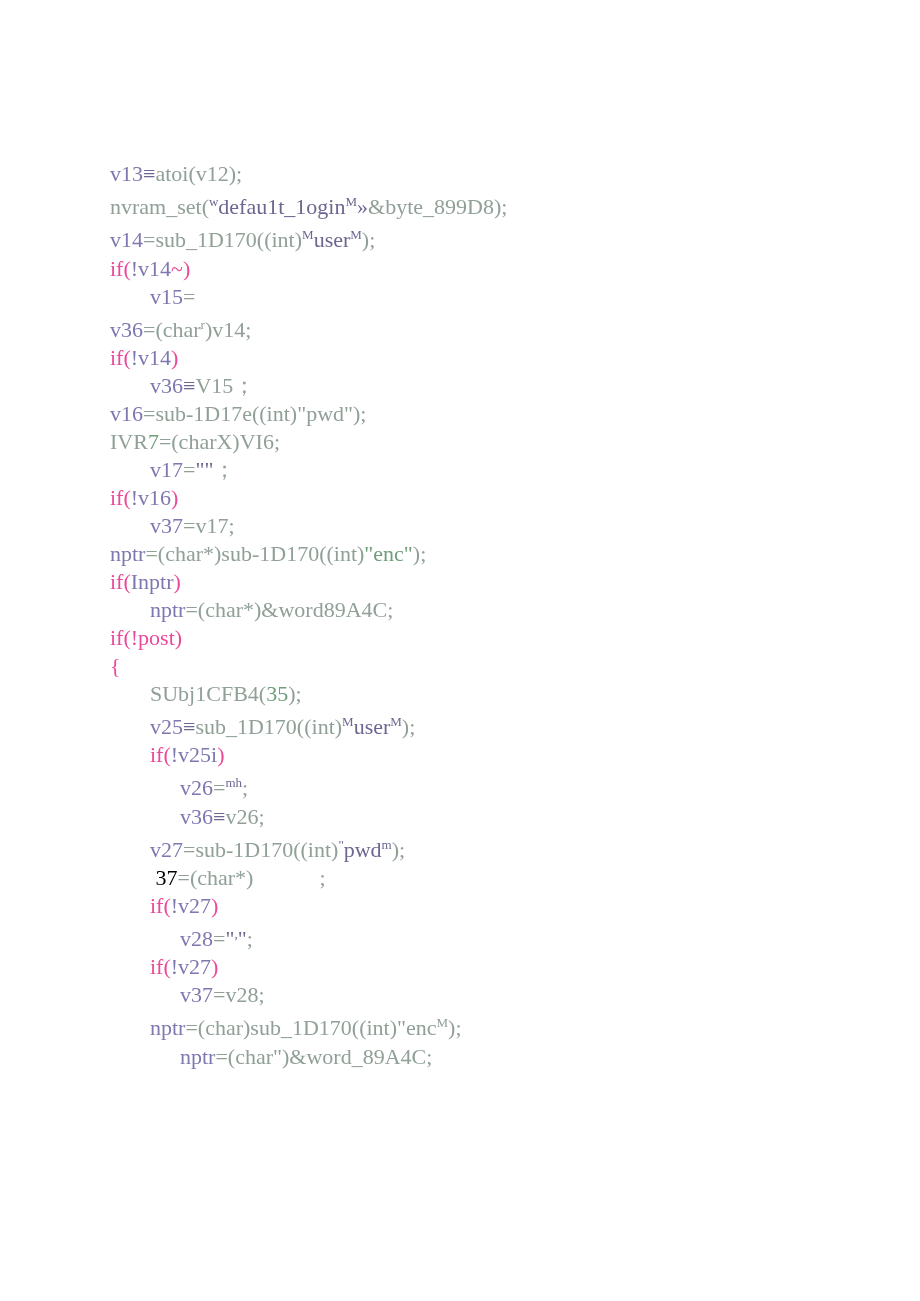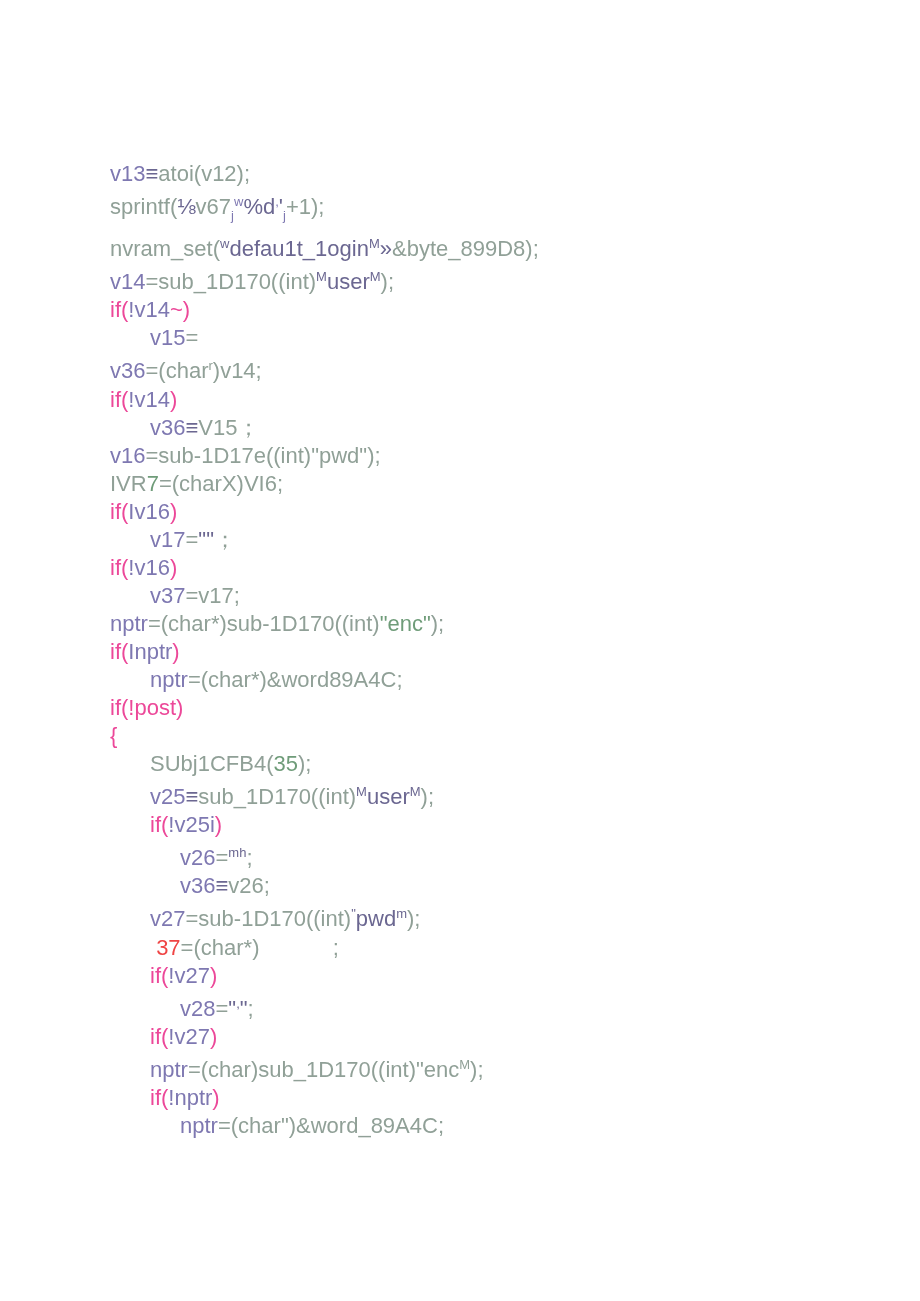--- a/index.html
+++ b/index.html
@@ -1,58 +1,56 @@
 <!DOCTYPE html>
 <html><head>
 <meta charset="utf-8">
 <style>
 html,body{margin:0;padding:0;background:#fff;font-family:Arial,Helvetica,sans-serif}
 .page{width:920px;min-height:1301px;box-sizing:border-box;padding:160px 110px 0 110px}
-.line{font-size:22px;line-height:28px;white-space:pre;font-family:Liberation Sans, sans-serif;letter-spacing:0px}
+.line{font-size:22px;line-height:28px;white-space:pre;font-family:Liberation Serif, serif;letter-spacing:0px}
 .indent1{padding-left:40px}
 .indent2{padding-left:70px}
 .sup{font-size:13px;vertical-align:super}
 .sub{font-size:13px;vertical-align:sub}
 .pv{color:#7e78b1}
 .ps{color:#6b6791}
 .ke{color:#ec4899}
 .ca{color:#90a097}
 .st{color:#6f9c79}
-.sp{color:#ef4444}
+.sp{color:#000000}
 </style>
 </head>
 <body>
 
 <div class="page" id="page">
     <div class="line "><span class="pv">v13</span><span class="ps">≡</span><span class="ca">atoi(v12);</span></div>
-    <div class="line "><span class="ca">sprintf(</span><span class="ps">⅛</span><span class="ca">v67</span><span class="pv sub">j</span><span class="pv sup">w</span><span class="ps">%d</span><span class="pv sup">,</span><span class="ps">'</span><span class="pv sub">j</span><span class="ca">+1);</span></div>
     <div class="line "><span class="ca">nvram_set(</span><span class="ps sup">w</span><span class="ps">defau1t_1ogin</span><span class="ps sup">M</span><span class="ps">»</span><span class="ca">&amp;byte_899D8);</span></div>
     <div class="line "><span class="pv">v14</span><span class="ca">=sub_1D170((int)</span><span class="ps sup">M</span><span class="ps">user</span><span class="ps sup">M</span><span class="ca">);</span></div>
     <div class="line "><span class="ke">if(</span><span class="pv">!v14</span><span class="ke">~)</span></div>
     <div class="line indent1"><span class="pv">v15</span><span class="ca">=</span></div>
     <div class="line "><span class="pv">v36</span><span class="ca">=(char</span><span class="ca sup">r</span><span class="ca">)v14;</span></div>
     <div class="line "><span class="ke">if(</span><span class="pv">!v14</span><span class="ke">)</span></div>
     <div class="line indent1"><span class="pv">v36</span><span class="ps">≡</span><span class="ca">V15</span><span class="ca">；</span></div>
     <div class="line "><span class="pv">v16</span><span class="ca">=sub</span><span class="ca">-</span><span class="ca">1D17e((int)"pwd");</span></div>
     <div class="line "><span class="ca">IVR</span><span class="st">7</span><span class="ca">=(charX)VI6;</span></div>
-    <div class="line "><span class="ke">if(</span><span class="pv">Iv16</span><span class="ke">)</span></div>
     <div class="line indent1"><span class="pv">v17</span><span class="ca">=</span><span class="ps">""</span><span class="ca">；</span></div>
     <div class="line "><span class="ke">if(</span><span class="pv">!v16</span><span class="ke">)</span></div>
     <div class="line indent1"><span class="pv">v37</span><span class="ca">=v17;</span></div>
     <div class="line "><span class="pv">nptr</span><span class="ca">=(char*)sub</span><span class="ca">-</span><span class="ca">1D170((int)</span><span class="st">"enc"</span><span class="ca">);</span></div>
     <div class="line "><span class="ke">if(</span><span class="pv">Inptr</span><span class="ke">)</span></div>
     <div class="line indent1"><span class="pv">nptr</span><span class="ca">=(char*)&amp;word89A4C;</span></div>
     <div class="line "><span class="ke">if(!post)</span></div>
     <div class="line "><span class="ke">{</span></div>
     <div class="line indent1"><span class="ca">SUbj1CFB4(</span><span class="st">35</span><span class="ca">);</span></div>
     <div class="line indent1"><span class="pv">v25</span><span class="ps">≡</span><span class="ca">sub_1D170((int)</span><span class="ps sup">M</span><span class="ps">user</span><span class="ps sup">M</span><span class="ca">);</span></div>
     <div class="line indent1"><span class="ke">if(</span><span class="pv">!v25i</span><span class="ke">)</span></div>
     <div class="line indent2"><span class="pv">v26</span><span class="ca">=</span><span class="ps sup">mh</span><span class="ca">;</span></div>
     <div class="line indent2"><span class="pv">v36</span><span class="ps">≡</span><span class="ca">v26;</span></div>
     <div class="line indent1"><span class="pv">v27</span><span class="ca">=sub</span><span class="ca">-</span><span class="ca">1D170((int)</span><span class="ps sup">"</span><span class="ps">pwd</span><span class="ps sup">m</span><span class="ca">);</span></div>
     <div class="line indent1"><span class="ca"> </span><span class="sp">37</span><span class="ca">=(char*)</span><span class="ca">            </span><span class="ca">;</span></div>
     <div class="line indent1"><span class="ke">if(</span><span class="pv">!v27</span><span class="ke">)</span></div>
     <div class="line indent2"><span class="pv">v28</span><span class="ca">=</span><span class="ps">"</span><span class="ps sup">,</span><span class="ps">"</span><span class="ca">;</span></div>
     <div class="line indent1"><span class="ke">if(</span><span class="pv">!v27</span><span class="ke">)</span></div>
+    <div class="line indent2"><span class="pv">v37</span><span class="ca">=v28;</span></div>
     <div class="line indent1"><span class="pv">nptr</span><span class="ca">=(char)sub_1D170((int)"enc</span><span class="ca sup">M</span><span class="ca">);</span></div>
-    <div class="line indent1"><span class="ke">if(</span><span class="pv">!nptr</span><span class="ke">)</span></div>
     <div class="line indent2"><span class="pv">nptr</span><span class="ca">=(char</span><span class="ca">"</span><span class="ca">)&amp;word_89A4C;</span></div>
   </div>
 
 </body></html>

